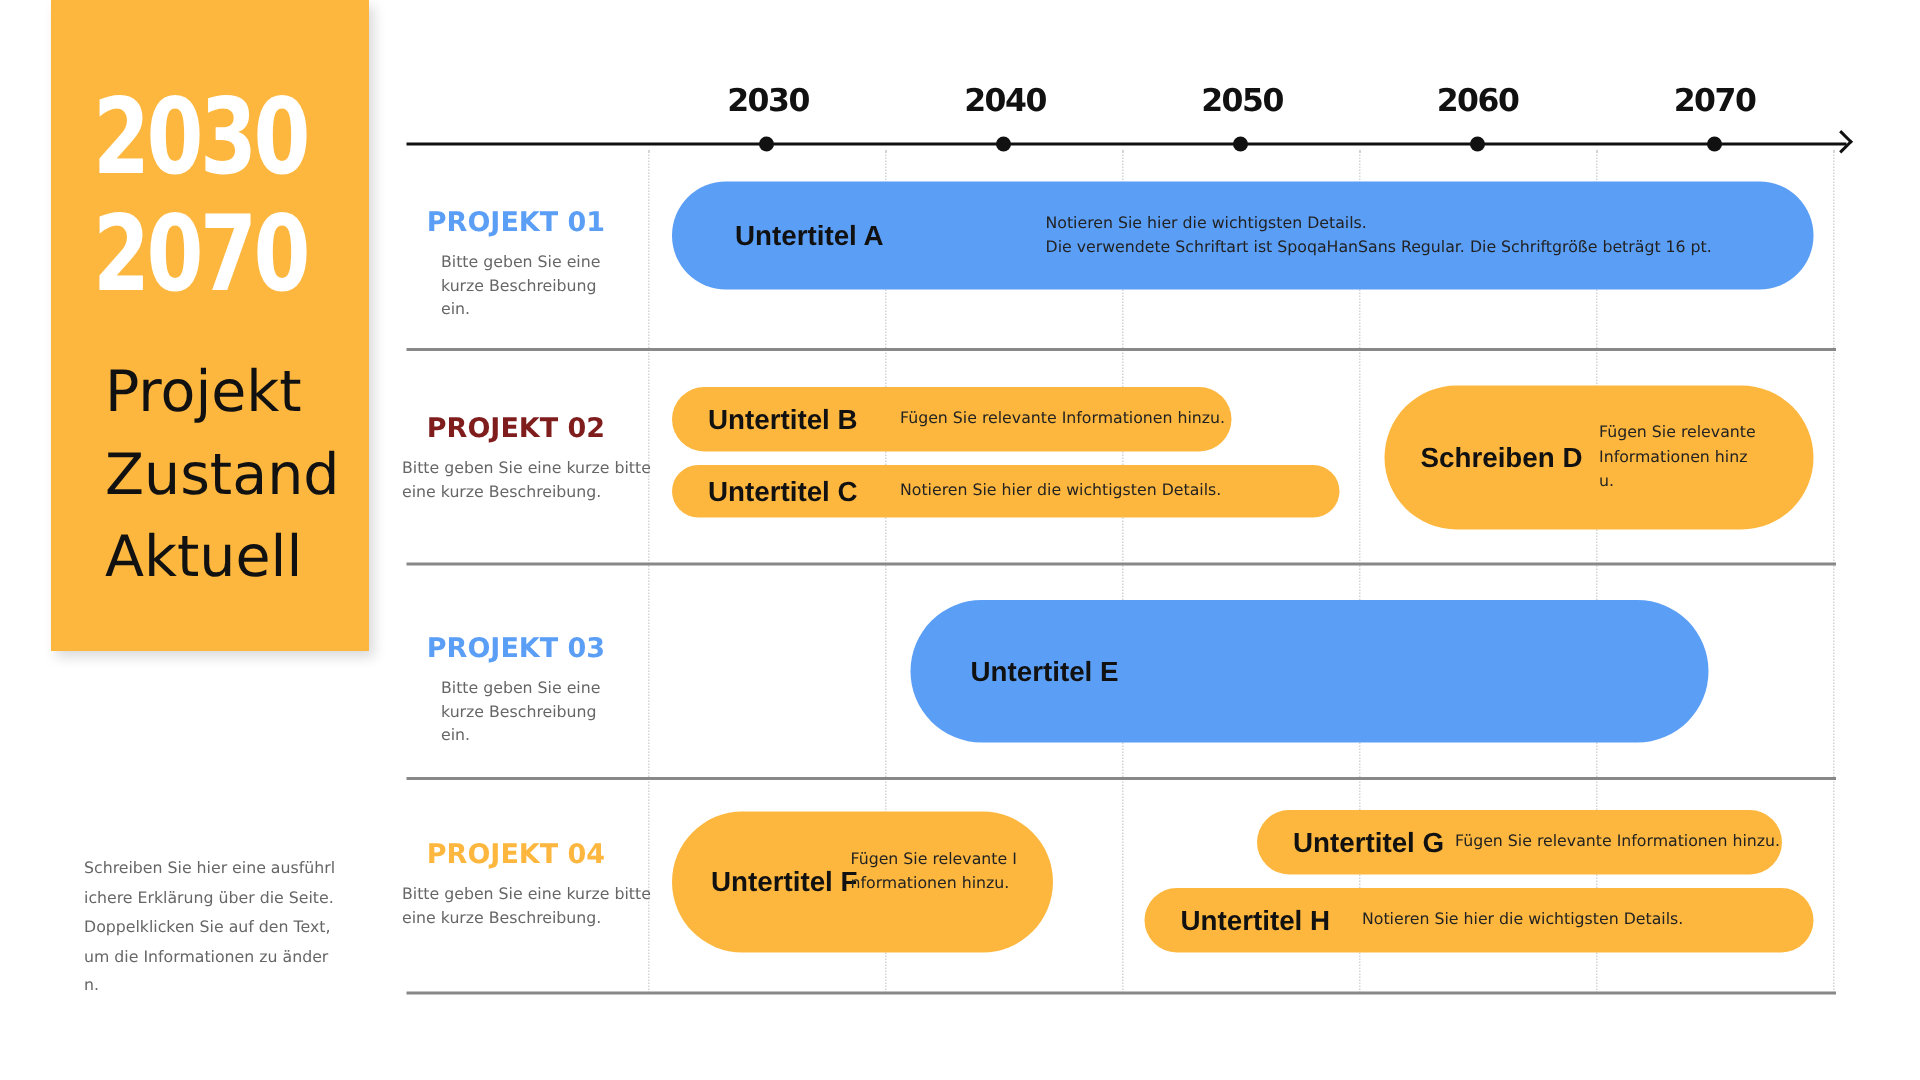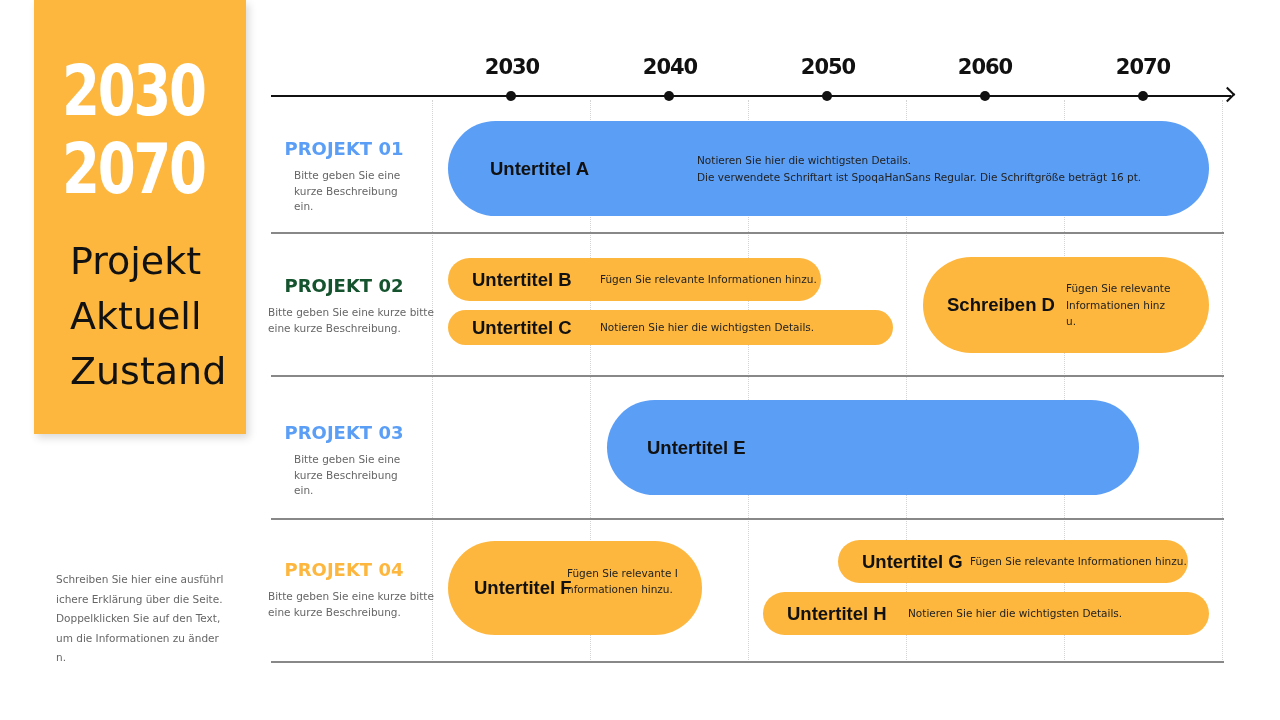--- a/index.html
+++ b/index.html
@@ -65,22 +65,22 @@
 </head>
 <body>
 
 <div class="side-panel">
   <div class="years-big">
     <div>2030</div>
     <div>2070</div>
   </div>
   <div class="side-title">
     <div>Projekt</div>
+    <div>Zustand</div>
     <div>Aktuell</div>
-    <div>Zustand</div>
   </div>
 </div>
 <div class="side-note">Schreiben Sie hier eine ausführlichere Erklärung über die Seite. Doppelklicken Sie auf den Text, um die Informationen zu ändern.</div>
 
 <div class="vgrid" style="left:432px"></div>
 <div class="vgrid" style="left:590px"></div>
 <div class="vgrid" style="left:748px"></div>
 <div class="vgrid" style="left:906px"></div>
 <div class="vgrid" style="left:1064px"></div>
 <div class="vgrid" style="left:1222px"></div>
@@ -101,30 +101,30 @@
 <div class="tick-dot" style="left:1138px"></div>
 
 <div class="hline" style="top:232px"></div>
 <div class="hline" style="top:375px"></div>
 <div class="hline" style="top:518px"></div>
 <div class="hline" style="top:661px"></div>
 
 <div class="proj-label" style="top:138px;color:#5B9EF6">PROJEKT 01</div>
 <div class="proj-desc" style="top:168px;padding:0 22px">Bitte geben Sie eine kurze Beschreibung ein.</div>
 
-<div class="proj-label" style="top:275px;color:#14532d">PROJEKT 02</div>
+<div class="proj-label" style="top:275px;color:#7f1d1d">PROJEKT 02</div>
 <div class="proj-desc" style="top:305px;left:268px;width:168px">Bitte geben Sie eine kurze bitte eine kurze Beschreibung.</div>
 
 <div class="proj-label" style="top:422px;color:#5B9EF6">PROJEKT 03</div>
 <div class="proj-desc" style="top:452px;padding:0 22px">Bitte geben Sie eine kurze Beschreibung ein.</div>
 
 <div class="proj-label" style="top:559px;color:#FDB73E">PROJEKT 04</div>
 <div class="proj-desc" style="top:589px;left:268px;width:168px">Bitte geben Sie eine kurze bitte eine kurze Beschreibung.</div>
 
-<div class="bar blue" style="left:448px;top:121px;width:761px;height:95px">
+<div class="bar blue" style="left:448px;top:121px;width:761px;height:72px">
   <span class="bar-title" style="margin-left:42px;width:207px">Untertitel A</span>
   <span class="bar-note" style="word-break:normal">
     <span style="display:block">Notieren Sie hier die wichtigsten Details.</span>
     <span style="display:block;white-space:nowrap">Die verwendete Schriftart ist SpoqaHanSans Regular. Die Schriftgröße beträgt 16 pt.</span>
   </span>
 </div>
 
 <div class="bar yellow" style="left:448px;top:258px;width:373px;height:43px">
   <span class="bar-title" style="margin-left:24px;width:128px">Untertitel B</span>
   <span class="bar-note" style="white-space:nowrap">Fügen Sie relevante Informationen hinzu.</span>

